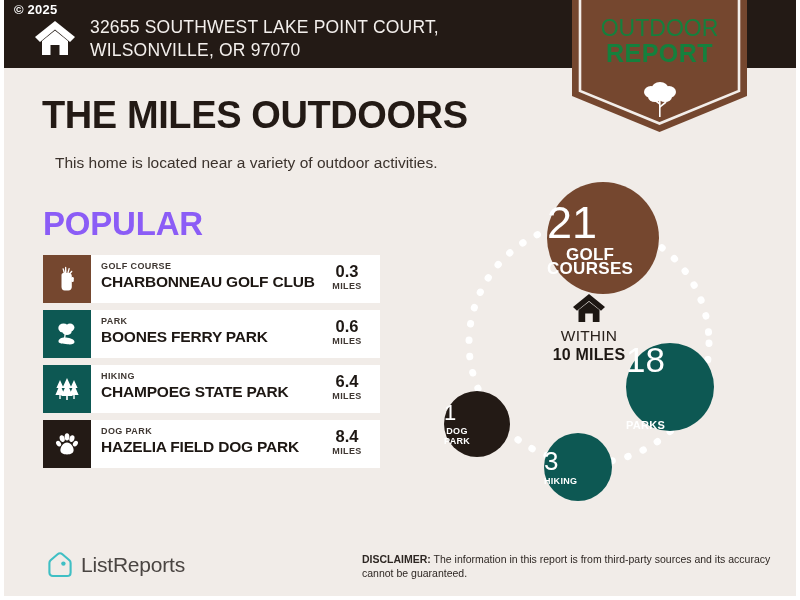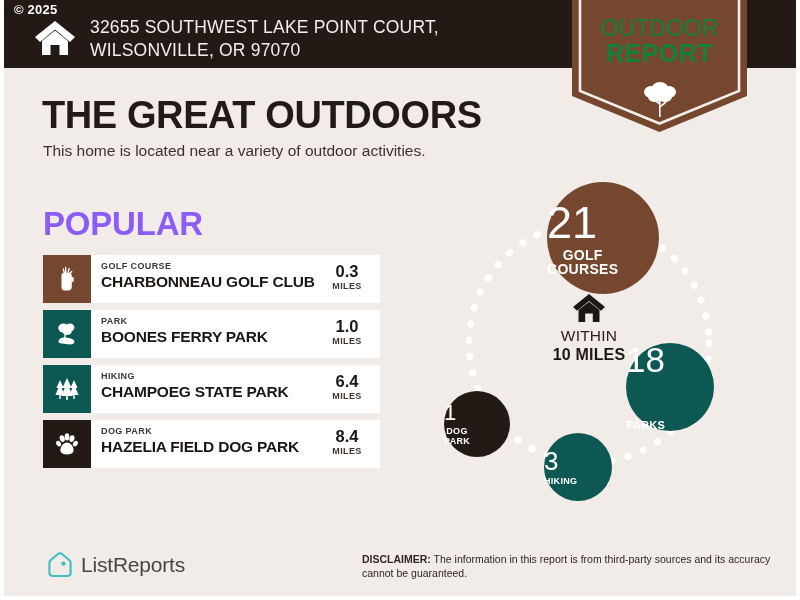--- a/index.html
+++ b/index.html
@@ -91,21 +91,21 @@
     font-weight: bold;
     color: #231a15;
     letter-spacing: -0.4px;
     margin: 0;
   }
   #subtitle {
     position: absolute;
     left: 39px; top: 142px;
     font-size: 15.5px;
     color: #3b322c;
-    margin: 0;
+    margin: 12px;
   }
   #popular-heading {
     position: absolute;
     left: 39px; top: 205px;
     font-size: 33px;
     font-weight: bold;
     color: #8b5cf6;
     letter-spacing: -0.2px;
     margin: 0;
   }
@@ -198,21 +198,21 @@
   }
   .stat-num { line-height: 1; font-weight: normal; }
   .stat-label { font-weight: bold; letter-spacing: .3px; }
 
   #circle-golf {
     left: 118px; top: 7px;
     width: 112px; height: 112px;
     background: #75472f;
   }
   #circle-golf .stat-num { font-size: 45px; margin-bottom: 3px; }
-  #circle-golf .stat-label { font-size: 14px; line-height: 14px; }
+  #circle-golf .stat-label { font-size: 17px; line-height: 14px; }
 
   #circle-parks {
     left: 197px; top: 168px;
     width: 88px; height: 88px;
     background: #0d5853;
     gap: 40px;
   }
   #circle-parks .stat-num { font-size: 35px; margin-bottom: 2px; }
   #circle-parks .stat-label { font-size: 11px; line-height: 13px; }
 
@@ -313,21 +313,21 @@
           <ellipse cx="12" cy="18.5" rx="7" ry="5.5"></ellipse>
           <ellipse cx="22" cy="18.5" rx="7" ry="5.5"></ellipse>
           <rect x="16" y="17" width="1.6" height="22"></rect>
           <path d="M16.8 25 L10 19.5 L10.8 22.5 L16.8 27 Z"></path>
           <path d="M16.8 28 L24 22 L23.2 25 L16.8 30 Z"></path>
         </g>
       </svg>
     </span>
   </div>
 
-  <h1 id="main-title">THE GREAT OUTDOORS</h1>
+  <h1 id="main-title">THE MILES OUTDOORS</h1>
   <p id="subtitle">This home is located near a variety of outdoor activities.</p>
   <h2 id="popular-heading">POPULAR</h2>
 
   <div id="popular-list">
 
     <div class="poi-row">
       <div class="poi-icon" style="background:#75472f">
         <svg viewBox="0 0 30 30" width="30" height="30" aria-hidden="true">
           <g fill="#ffffff">
             <path d="M13 3.5 C13 2.6 14.3 2.6 14.3 3.5 L14.6 10 L12.8 10 Z"></path>
@@ -359,21 +359,21 @@
             <path d="M13 12 L14.2 12 L13.2 20 L11.8 20 Z"></path>
             <path d="M6.5 22.5 C6.5 19.8 10 18.2 14 18.6 C18.5 19 22.5 20.6 22.5 23 C22.5 25 19.6 25.8 15.5 25.3 C10.5 24.7 6.5 24.4 6.5 22.5 Z"></path>
           </g>
         </svg>
       </div>
       <div class="poi-text">
         <div class="poi-cat">PARK</div>
         <div class="poi-name">BOONES FERRY PARK</div>
       </div>
       <div class="poi-dist">
-        <div class="poi-dist-num">1.0</div>
+        <div class="poi-dist-num">0.6</div>
         <div class="poi-dist-unit">MILES</div>
       </div>
     </div>
 
     <div class="poi-row">
       <div class="poi-icon" style="background:#0d5853">
         <svg viewBox="0 0 30 30" width="30" height="30" aria-hidden="true">
           <g fill="#ffffff">
             <path d="M8 6 L11.6 14 L9.6 14 L12.6 21 L3.4 21 L6.4 14 L4.4 14 Z"></path>
             <rect x="7.3" y="20" width="1.4" height="5"></rect>

